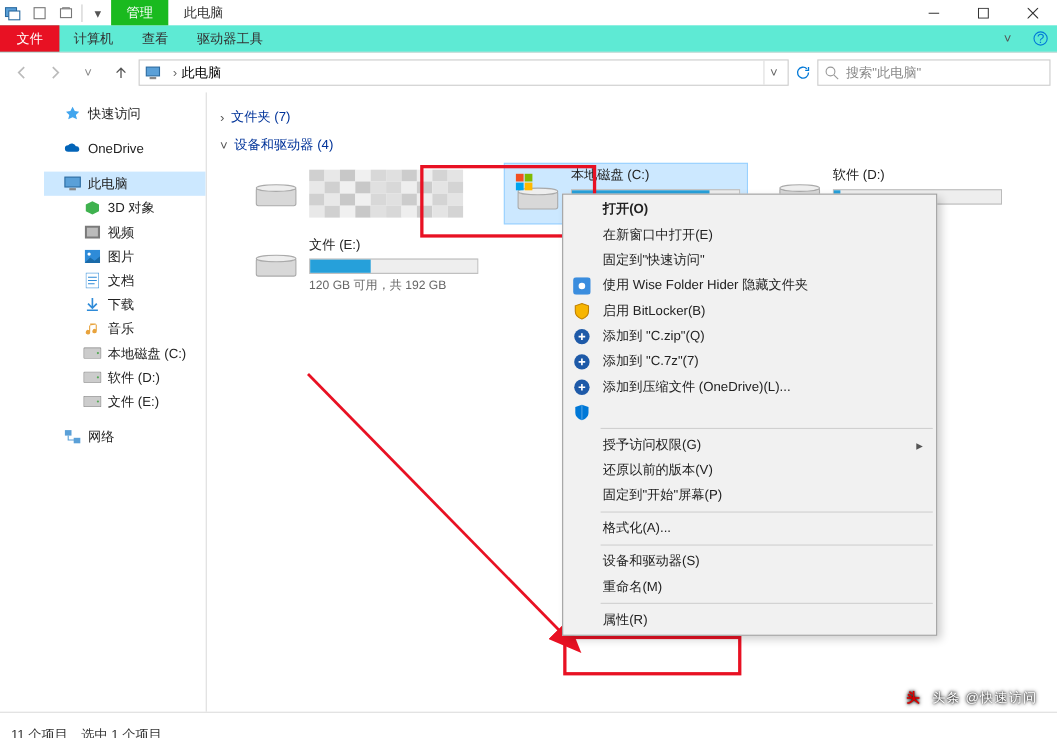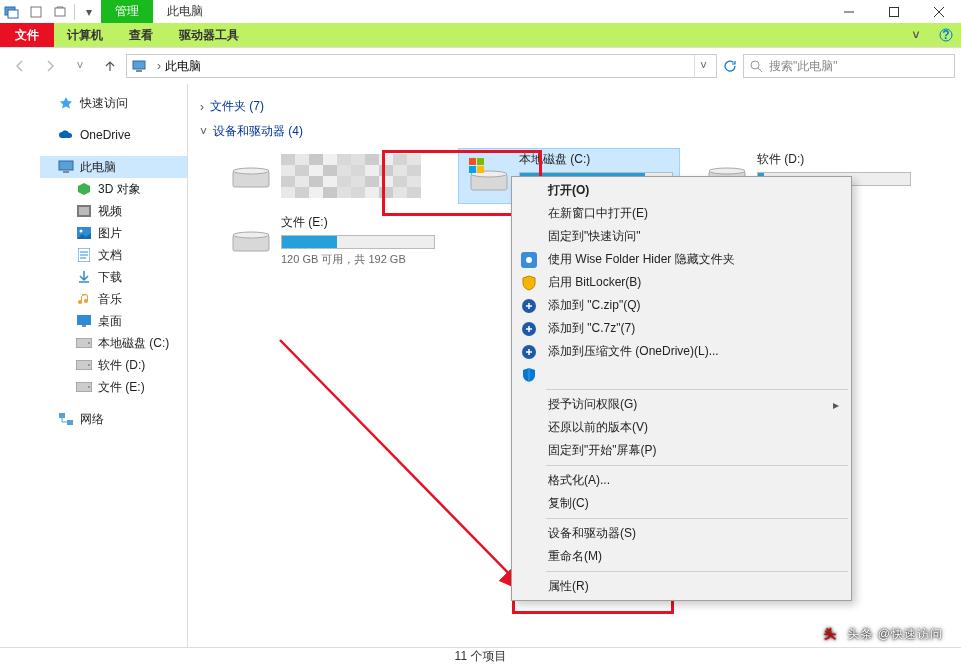--- a/index.html
+++ b/index.html
@@ -11,21 +11,21 @@
 .titlebar .qat-icon { width: 24px; height: 22px; display:flex; align-items:center; justify-content:center; color:#555; }
 .titlebar .qat-sep { width:1px; height:16px; background:#ccc; margin:0 2px; }
 .titlebar .tab-active { background:#1aba1f; color:#fff; height:23px; padding:0 14px; display:flex; align-items:center; }
 .titlebar .tab-title { padding:0 14px; color:#333; }
 .titlebar .spacer { flex:1; }
 .titlebar .win-controls { display:flex; }
 .titlebar .win-btn { width:45px; height:23px; display:flex; align-items:center; justify-content:center; color:#333; }
 .titlebar .win-btn.close { color:#333; }
 
 
-.ribbon { height: 25px; background:#bef264; display:flex; align-items:stretch; border-bottom:1px solid #ddd;font-weight:bold; }
+.ribbon { height: 25px; background:#5eead4; display:flex; align-items:stretch; border-bottom:1px solid #ddd; }
 .ribbon .file-tab { background:#e81123; color:#fff; padding:0 15px; display:flex; align-items:center; }
 .ribbon .rtab { padding:0 13px; display:flex; align-items:center; color:#333; }
 .ribbon .rspacer { flex:1; }
 .ribbon .rexp { width:30px; display:flex; align-items:center; justify-content:center; color:#555; }
 .ribbon .rhelp { width:30px; display:flex; align-items:center; justify-content:center; color:#0078d7; }
 
 
 .navbar { height: 36px; display:flex; align-items:center; padding: 4px 6px; gap:2px; }
 .nav-btn { width:28px; height:28px; display:flex; align-items:center; justify-content:center; color:#888; border-radius:2px; }
 .nav-btn.enabled { color:#555; }
@@ -53,21 +53,21 @@
 .drive { width:222px; height:56px; display:flex; align-items:center; padding:4px 6px; border:1px solid transparent; }
 .drive.selected { background:#cce8ff; border:1px solid #99d1ff; }
 .drive .dicon-wrap { width:48px; height:48px; display:flex; align-items:center; justify-content:center; flex-shrink:0; margin-right:6px; }
 .drive .dinfo { flex:1; overflow:hidden; }
 .drive .dname { color:#222; margin-bottom:4px; white-space:nowrap; overflow:hidden; text-overflow:ellipsis; }
 .drive .dbar { height:14px; border:1px solid #bbb; background:#eee; margin-bottom:3px; position:relative; }
 .drive .dbar-fill { height:100%; background:#26a0da; }
 .drive .dtext { color:#666; font-size:11px; white-space:nowrap; }
 
 
-.statusbar { height:24px; border-top:1px solid #ddd; display:flex; align-items:center; padding:0 10px; gap:12px; color:#333; font-size:11px;flex-direction:column; }
+.statusbar { height:24px; border-top:1px solid #ddd; display:flex; padding:12px 10px; gap:12px; color:#333; font-size:11px; }
 
 
 .red-box { position:absolute; border:3px solid #e81123; pointer-events:none; z-index:5; }
 .arrow-svg { position:absolute; pointer-events:none; z-index:6; }
 
 
 .ctx { position:absolute; left:511px; top:176px; width:341px; background:#f1f1f1; border:1px solid #a0a0a0; box-shadow:4px 4px 8px rgba(0,0,0,.2); z-index:10; padding:2px; }
 .ctx-item { height:23px; display:flex; align-items:center; padding-left:34px; padding-right:10px; color:#222; position:relative; }
 .ctx-item.bold { font-weight:bold;text-align:right; }
 .ctx-item .ci-icon { position:absolute; left:6px; width:18px; height:18px; display:flex; align-items:center; justify-content:center; }
@@ -263,29 +263,20 @@
         </span>
         <span>下载</span>
       </div>
     <div class="side-item indent">
         <span class="side-icon">
           <svg width="14" height="14">
             <path d="M5 2v8a2 2 0 11-1-1.7V4l7-1v6a2 2 0 11-1-1.7V2z" fill="#e8a33d"></path>
           </svg>
         </span>
         <span>音乐</span>
-      </div>
-    <div class="side-item indent">
-        <span class="side-icon">
-          <svg width="14" height="12">
-            <rect width="14" height="10" fill="#2e8bd8"></rect>
-            <rect x="5" y="10" width="4" height="2" fill="#888"></rect>
-          </svg>
-        </span>
-        <span>桌面</span>
       </div>
     <div class="side-item indent">
         <span class="side-icon">
           <svg width="16" height="10">
             <rect width="16" height="10" rx="1" fill="#ccc" stroke="#888"></rect>
             <circle cx="13" cy="5" r="1" fill="#5a5"></circle>
           </svg>
         </span>
         <span>本地磁盘 (C:)</span>
       </div>
@@ -517,23 +508,20 @@
   <div class="ctx-item">
       <span>还原以前的版本(V)</span>
     </div>
   <div class="ctx-item">
       <span>固定到"开始"屏幕(P)</span>
     </div>
   <div class="ctx-sep"></div>
   <div class="ctx-item">
       <span>格式化(A)...</span>
     </div>
-  <div class="ctx-item">
-      <span>复制(C)</span>
-    </div>
   <div class="ctx-sep"></div>
   <div class="ctx-item">
       <span>设备和驱动器(S)</span>
     </div>
   <div class="ctx-item">
       <span>重命名(M)</span>
     </div>
   <div class="ctx-sep"></div>
   <div class="ctx-item">
       <span>属性(R)</span>

